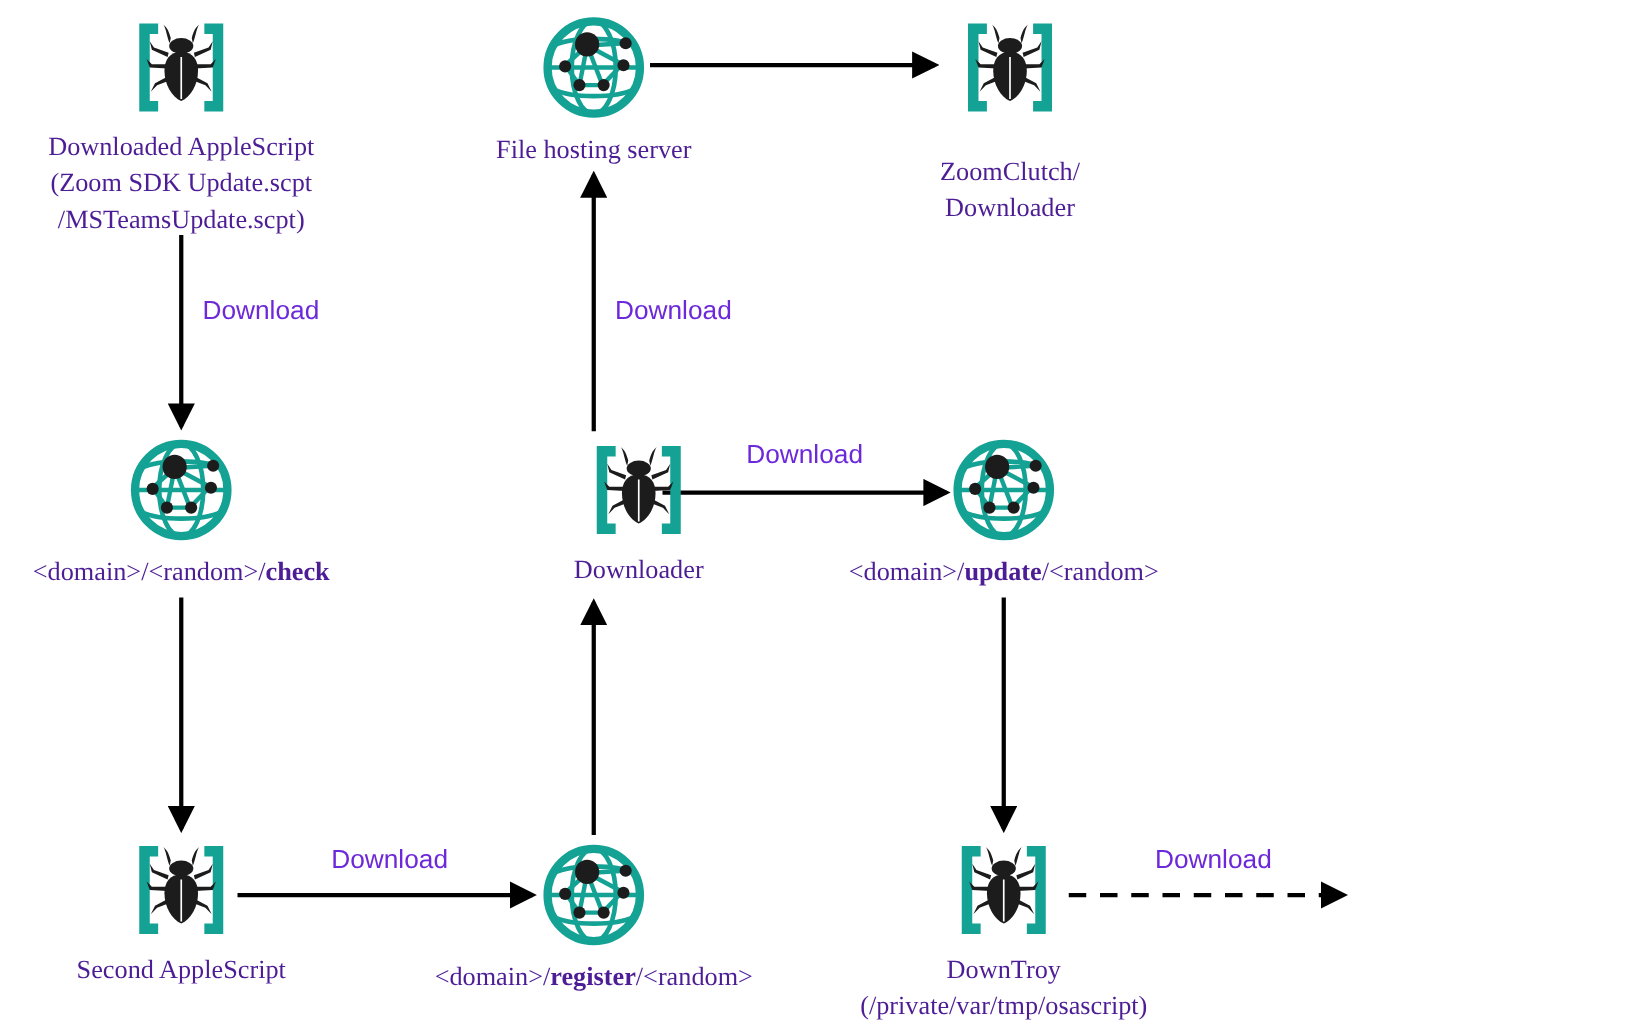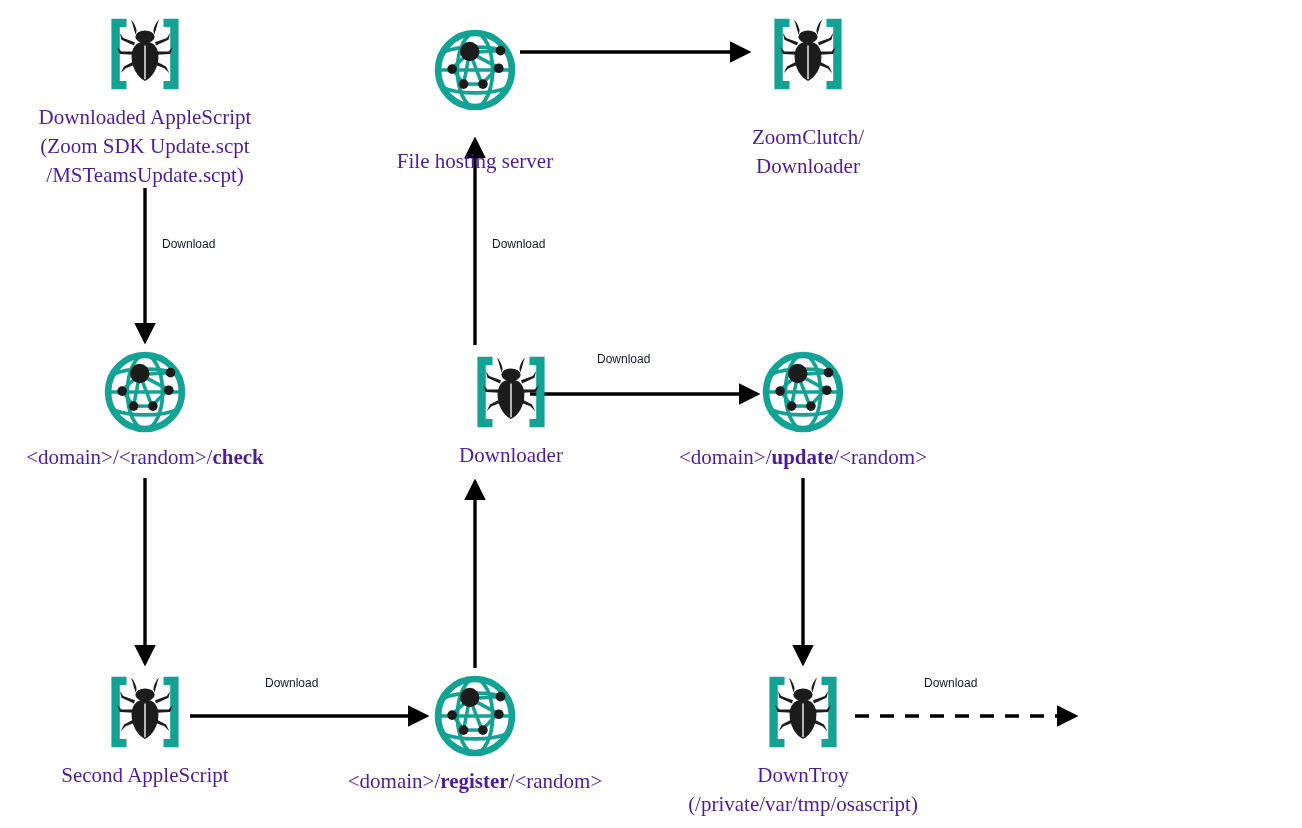--- a/index.html
+++ b/index.html
@@ -40,22 +40,22 @@
     font-family: Liberation Serif, serif;
   }
   .node-label .b { font-weight: bold; }
   .node-label .ln { display: block; }
   .edge {
     position: absolute;
     line-height: 0;
   }
   .edge-label {
     position: absolute;
-    font-size: 12px;
-    color: #0f172a;
+    font-size: 21px;
+    color: #6d28d9;
     white-space: nowrap;
     text-align: right;
   }
 </style>
 </head>
 <body>
 
 <div id="canvas">
 
   <svg width="0" height="0" style="position:absolute" aria-hidden="true">
@@ -153,21 +153,21 @@
         <use href="#sym-bug-bracket"></use>
       </svg>
     </span>
     <div class="node-label">
       <span class="ln">Downloaded AppleScript</span>
       <span class="ln">(Zoom SDK Update.scpt</span>
       <span class="ln">/MSTeamsUpdate.scpt)</span>
     </div>
   </div>
 
-  <div class="node" style="left:410px; top:26px; width:130px;gap:26px;">
+  <div class="node" style="left:410px; top:10px; width:130px;">
     <span class="node-icon">
       <svg width="88" height="88" viewBox="0 0 100 100" preserveAspectRatio="xMidYMid meet">
         <use href="#sym-network-globe"></use>
       </svg>
     </span>
     <div class="node-label">
       <span class="ln">File hosting server</span>
     </div>
   </div>
 

